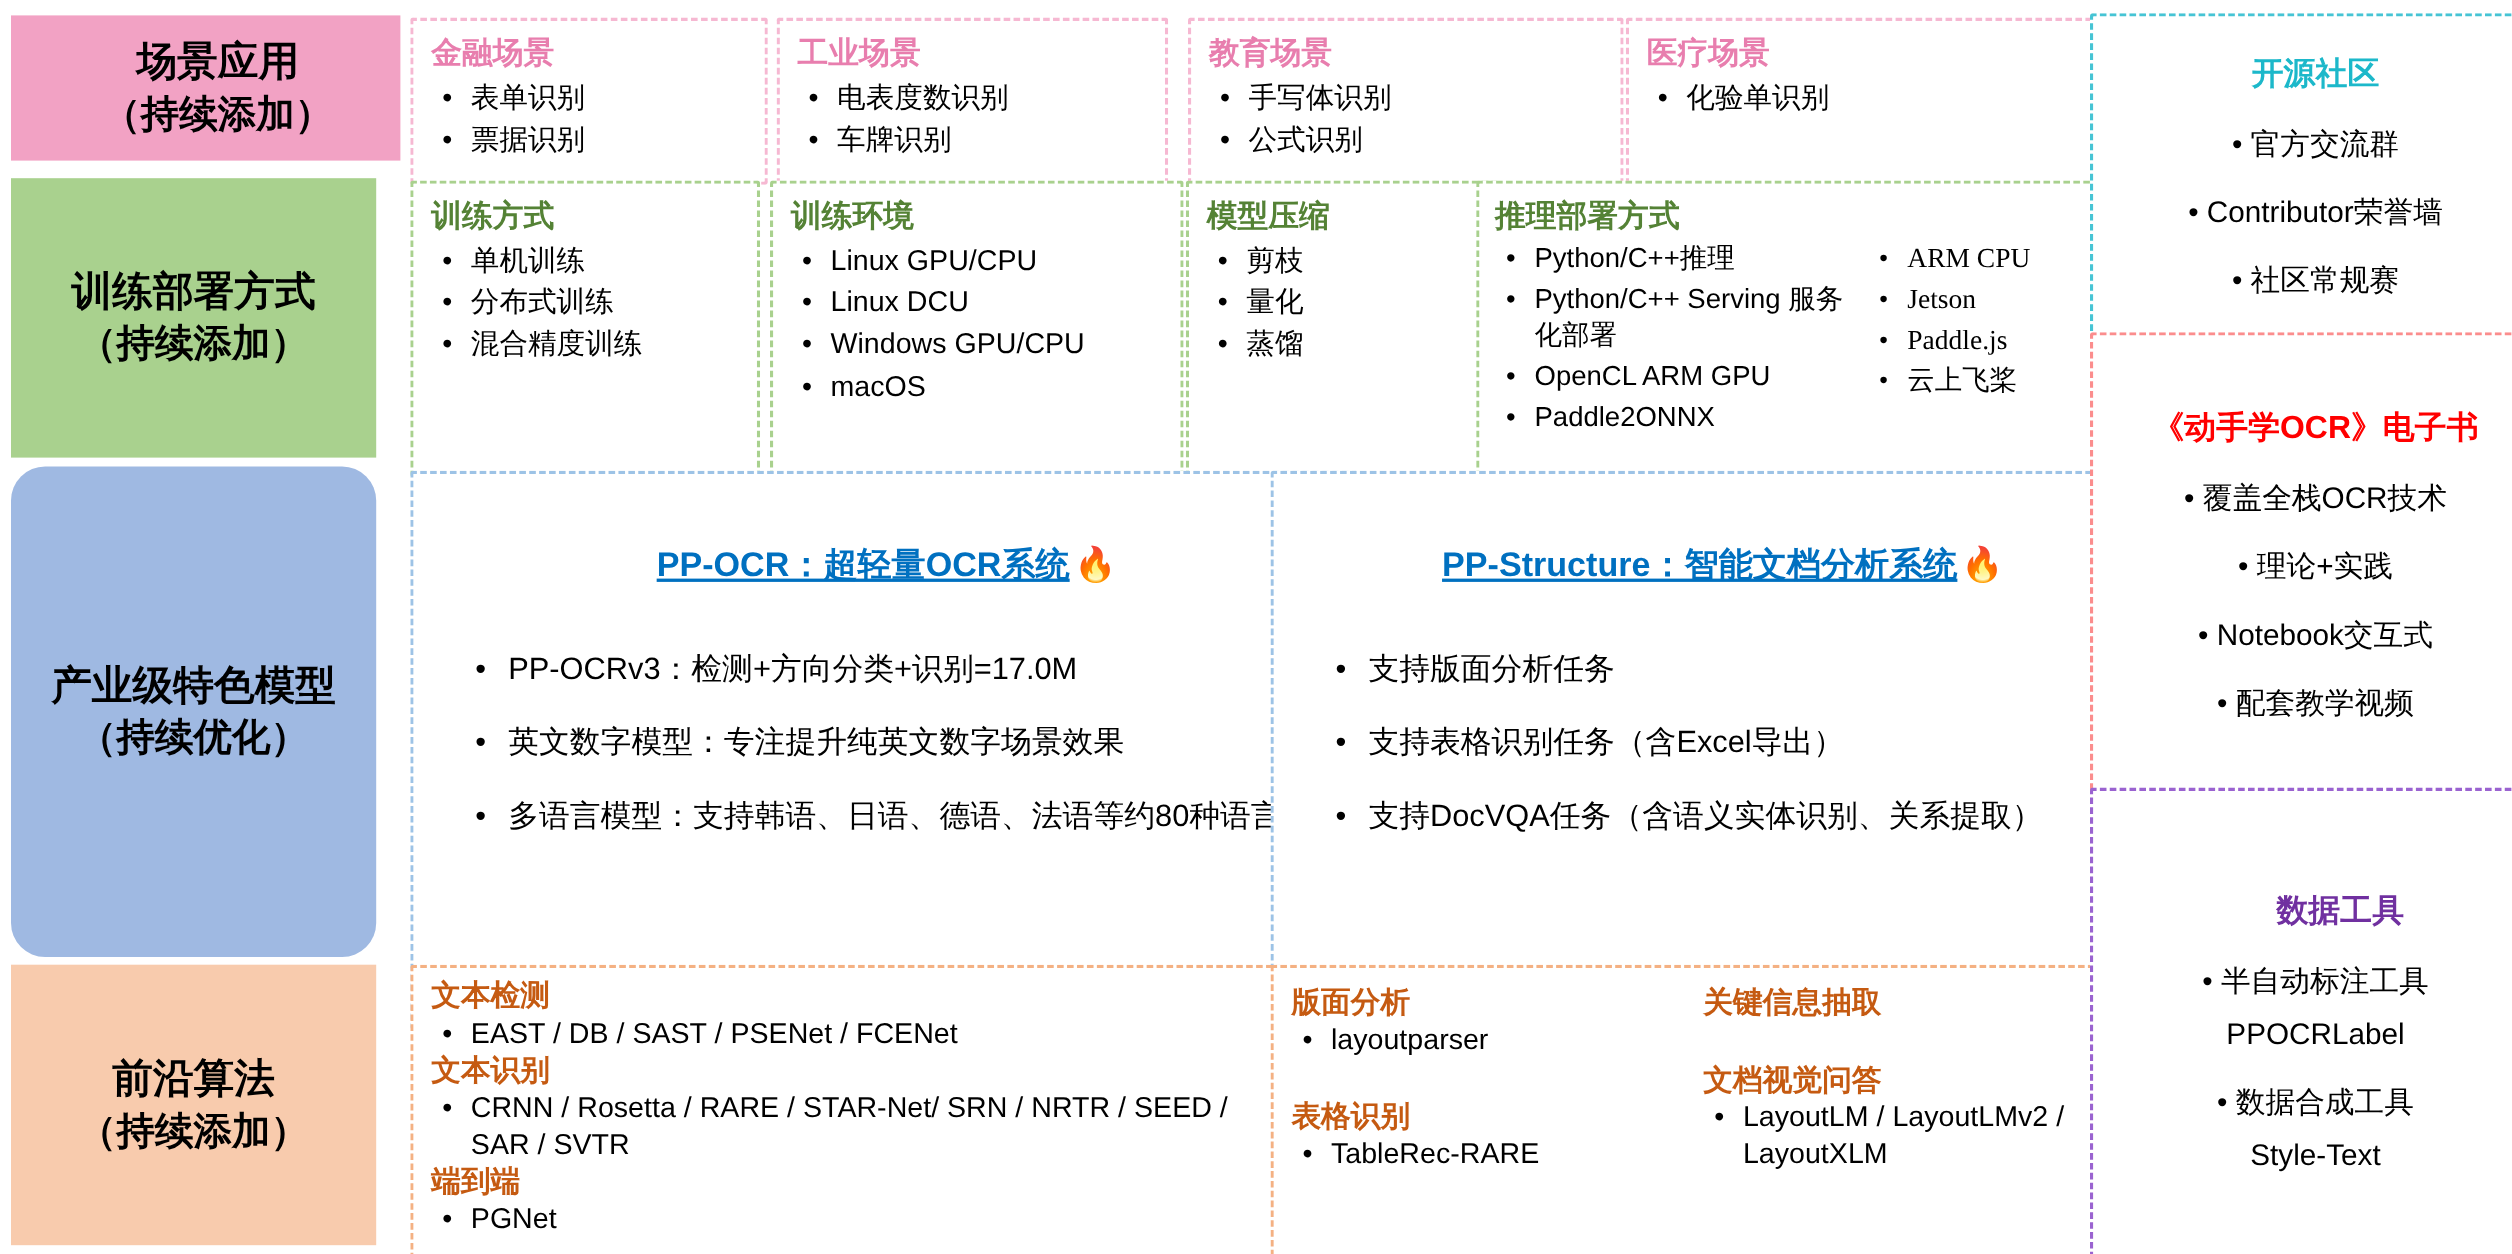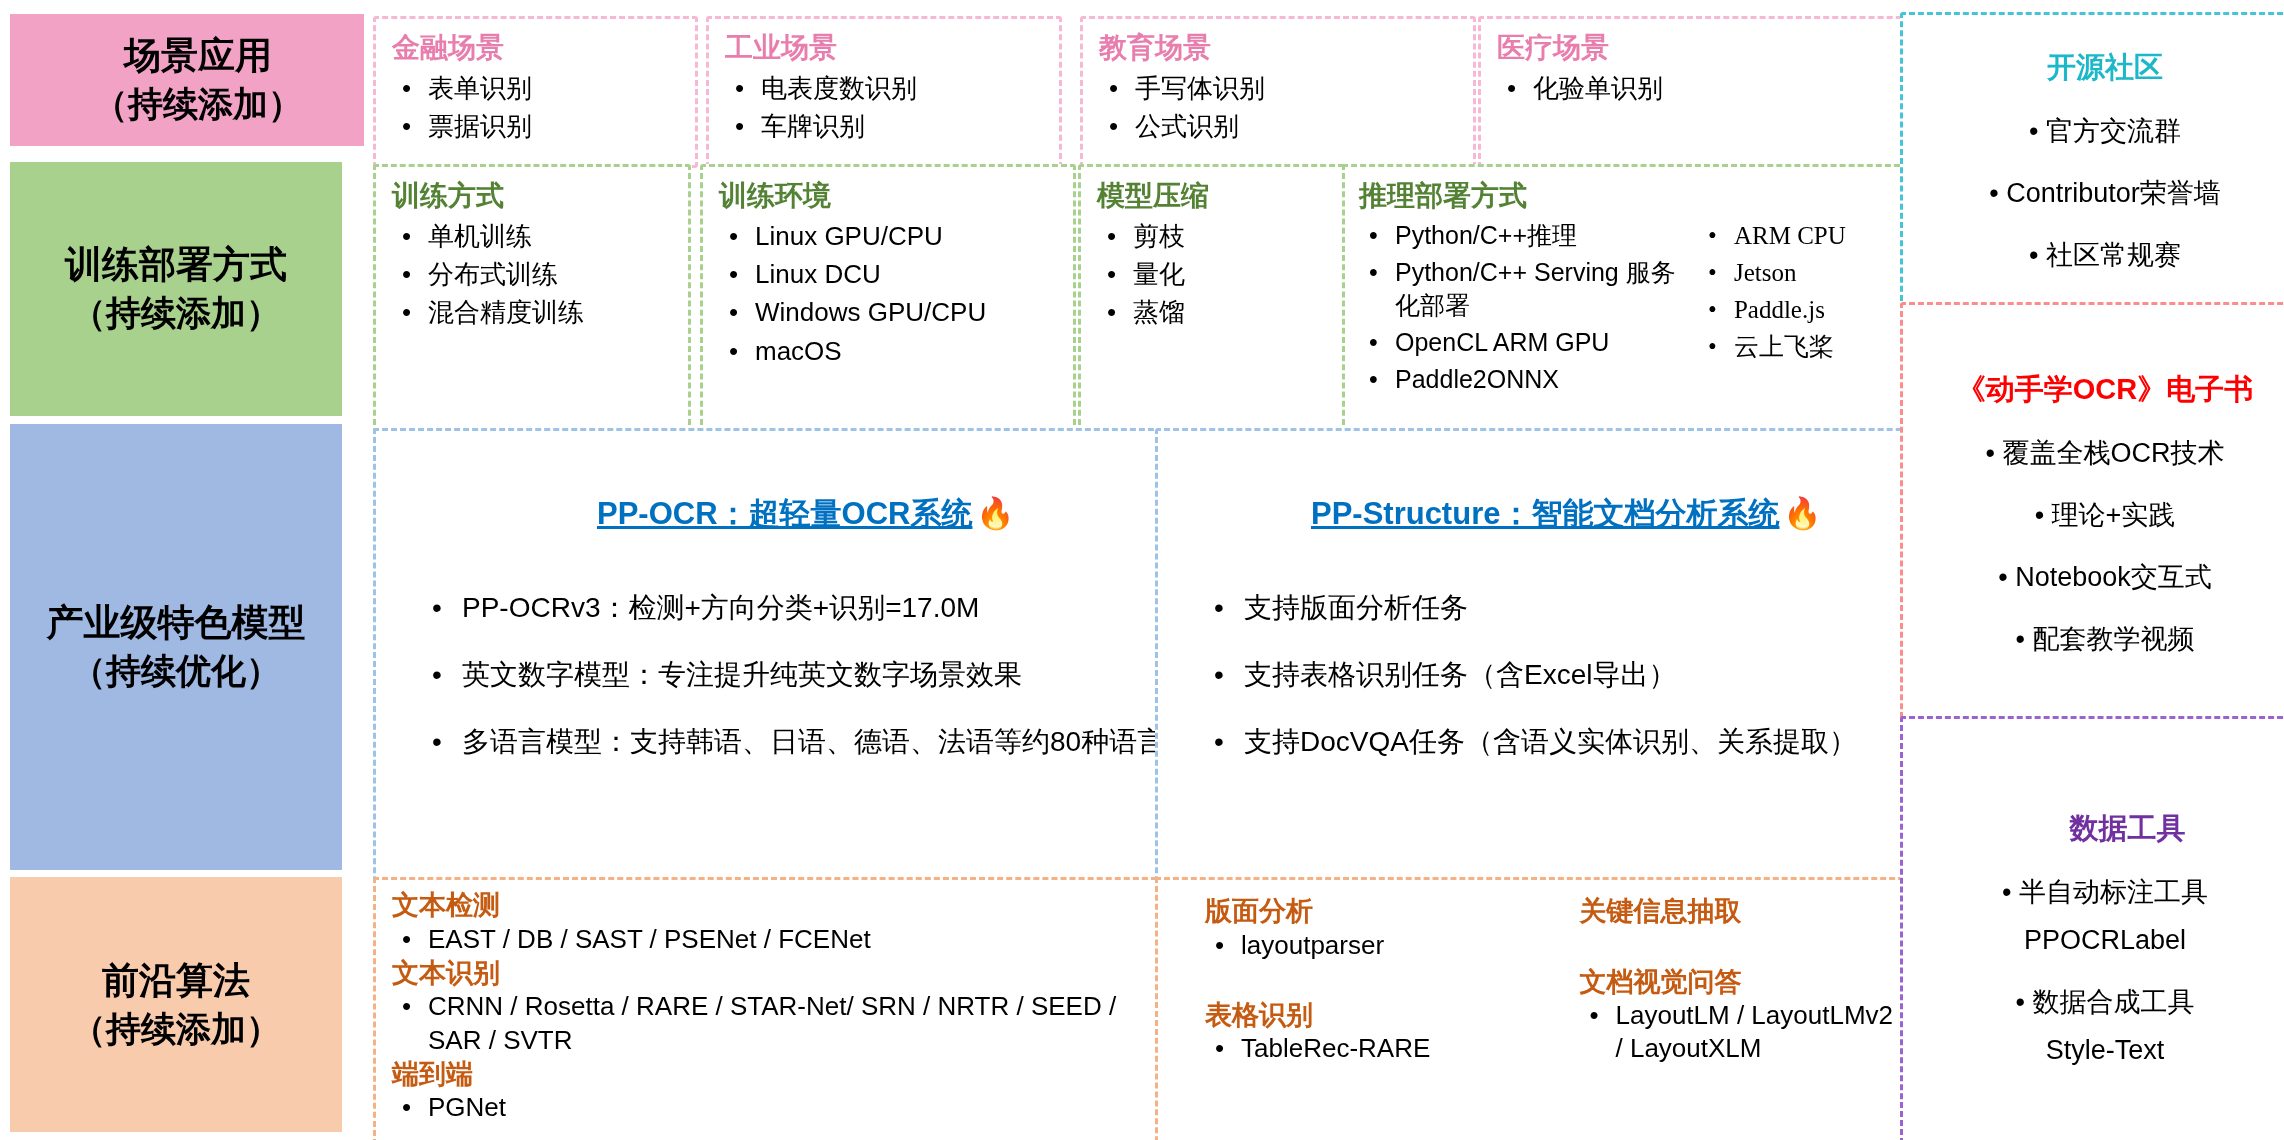--- a/index.html
+++ b/index.html
@@ -4,21 +4,21 @@
 <style>
   html,body{margin:0;padding:0;background:#fff;}
   body{font-family:"Liberation Sans","DejaVu Sans",sans-serif;color:#000;}
   .canvas{position:relative;width:2284px;height:1140px;background:#fff;overflow:hidden;}
 
   .rowlabel{position:absolute;left:10px;width:332px;display:flex;flex-direction:column;justify-content:center;align-items:center;text-align:center;font-weight:700;line-height:1.32;}
   .rowlabel .t1{font-size:37px;}
   .rowlabel .t2{font-size:35px;}
   .bg-pink{background:#F2A2C4;padding-left:22px;}
   .bg-green{background:#A9D18E;}
-  .bg-blue{background:#9FB9E2;}
+  .bg-blue{background:#9FB9E2;border-radius:31px;}
   .bg-orange{background:#F8CBAD;}
 
   .dashbox{position:absolute;border:3px dashed #ccc;border-radius:3px;padding:10px 16px;background:#fff;}
   .bd-pink{border-color:#F6B8D2;}
   .bd-green{border-color:#A9D18E;}
   .bd-blue{border-color:#9DC3E6;}
   .bd-orange{border-color:#F4B183;}
   .bd-teal{border-color:#46C4D4;}
   .bd-red{border-color:#FB8D8D;}
   .bd-purple{border-color:#9A63D0;}
@@ -45,21 +45,21 @@
   .modeltitle{font-size:31px;font-weight:700;text-decoration:underline;margin-bottom:52px;text-align:center;}
   .modeltitle .flame{display:inline-block;margin-left:4px;}
   .modelbox .bullets li{font-size:28px;line-height:1.5;margin:0 0 25px 0;padding-left:42px;}
   .modelbox .bullets li::before{left:12px;}
 
   .algbox{padding:8px 16px;}
   .algtitle{font-size:27px;font-weight:700;line-height:1.28;}
   .algbox .bullets li{margin:0;line-height:1.28;}
   .gaptop{margin-top:36px;}
   .algcols{display:flex;gap:20px;}
-  .algcols > div{flex:1;margin-left:31px;}
+  .algcols > div{flex:1;}
 
   .side{display:flex;flex-direction:column;align-items:center;justify-content:center;text-align:center;}
   .sidetitle{font-size:29px;font-weight:700;line-height:1.3;}
   .c-bullets li{font-size:27px;line-height:1.3;margin-top:27px;}
   .c-bullets li::before{content:"•  ";}
   .c-bullets li.nobullet{margin-top:13px;}
   .c-bullets li.nobullet::before{content:"";}
 </style>
 </head>
 <body>

